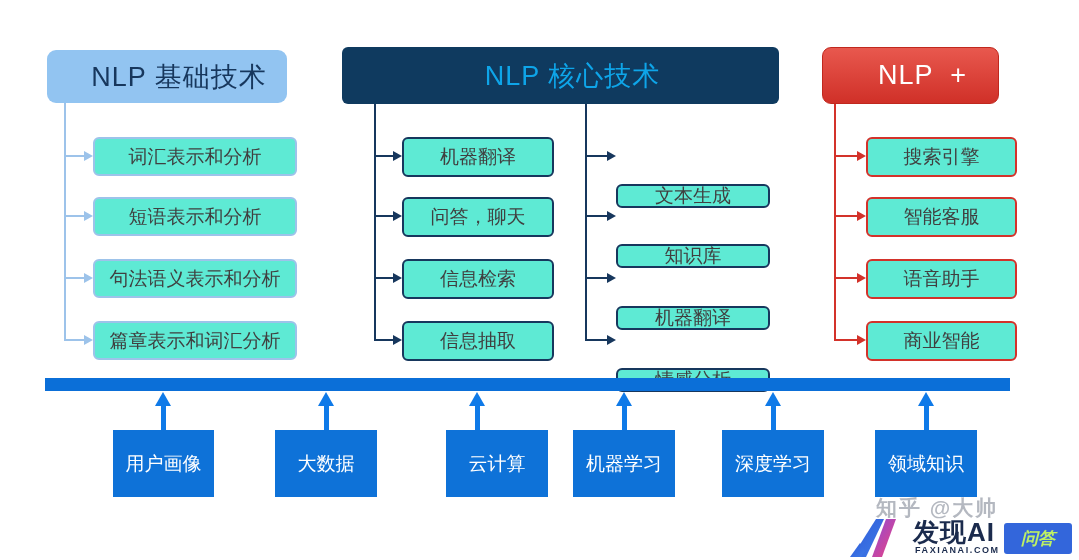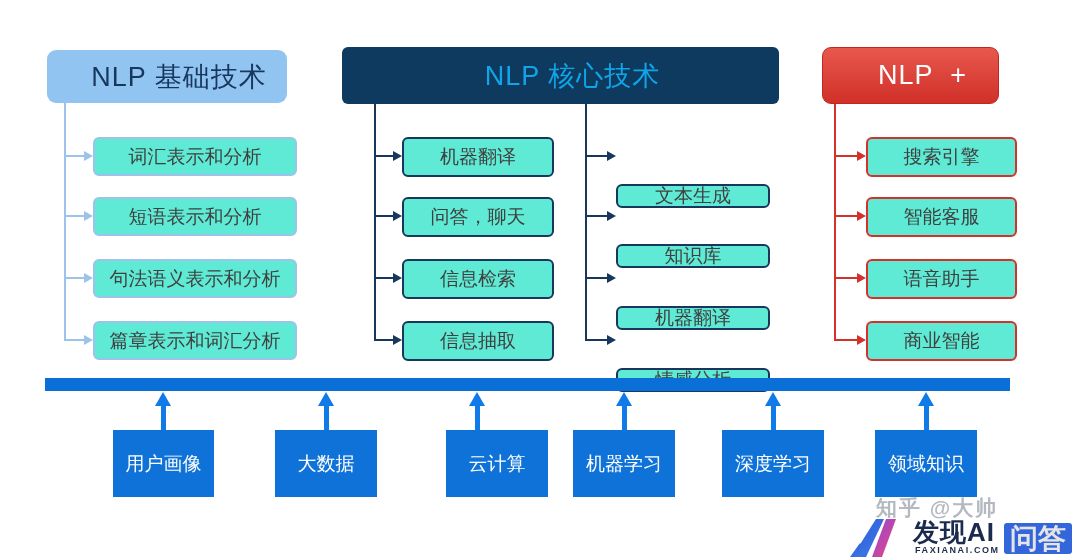--- a/index.html
+++ b/index.html
@@ -47,21 +47,21 @@
   .watermark { position:absolute; left:876px; top:494px; font-size:21px; letter-spacing:2px;
                color:rgba(140,146,158,0.65); font-weight:bold; white-space:pre; }
   .logo-wrap { position:absolute; left:850px; top:515px; width:225px; height:43px; }
   .logo-mono { position:absolute; left:0; top:2px; }
   .logo-brand { position:absolute; left:63px; top:0px; font-size:26px; font-weight:bold;
                 color:#1B2B4D; letter-spacing:1px; }
   .logo-domain { position:absolute; left:65px; top:30px; font-size:9px; font-weight:bold;
                  color:#1B2B4D; letter-spacing:1.6px; }
   .logo-badge { position:absolute; left:154px; top:8px; width:68px; height:31px; background:#3366DB;
                 border-radius:3px; display:flex; align-items:center; justify-content:center;
-                color:#e5e5e5; font-size:28px; font-weight:bold; }
+                color:#bef264; font-size:17px; font-weight:bold;font-style:italic; }
 </style>
 </head>
 <body>
 
 <div class="canvas">
 
   <div class="hdr hdr-basic">NLP 基础技术</div>
   <div class="hdr hdr-core">NLP 核心技术</div>
   <div class="hdr hdr-plus">NLP  +</div>
 

